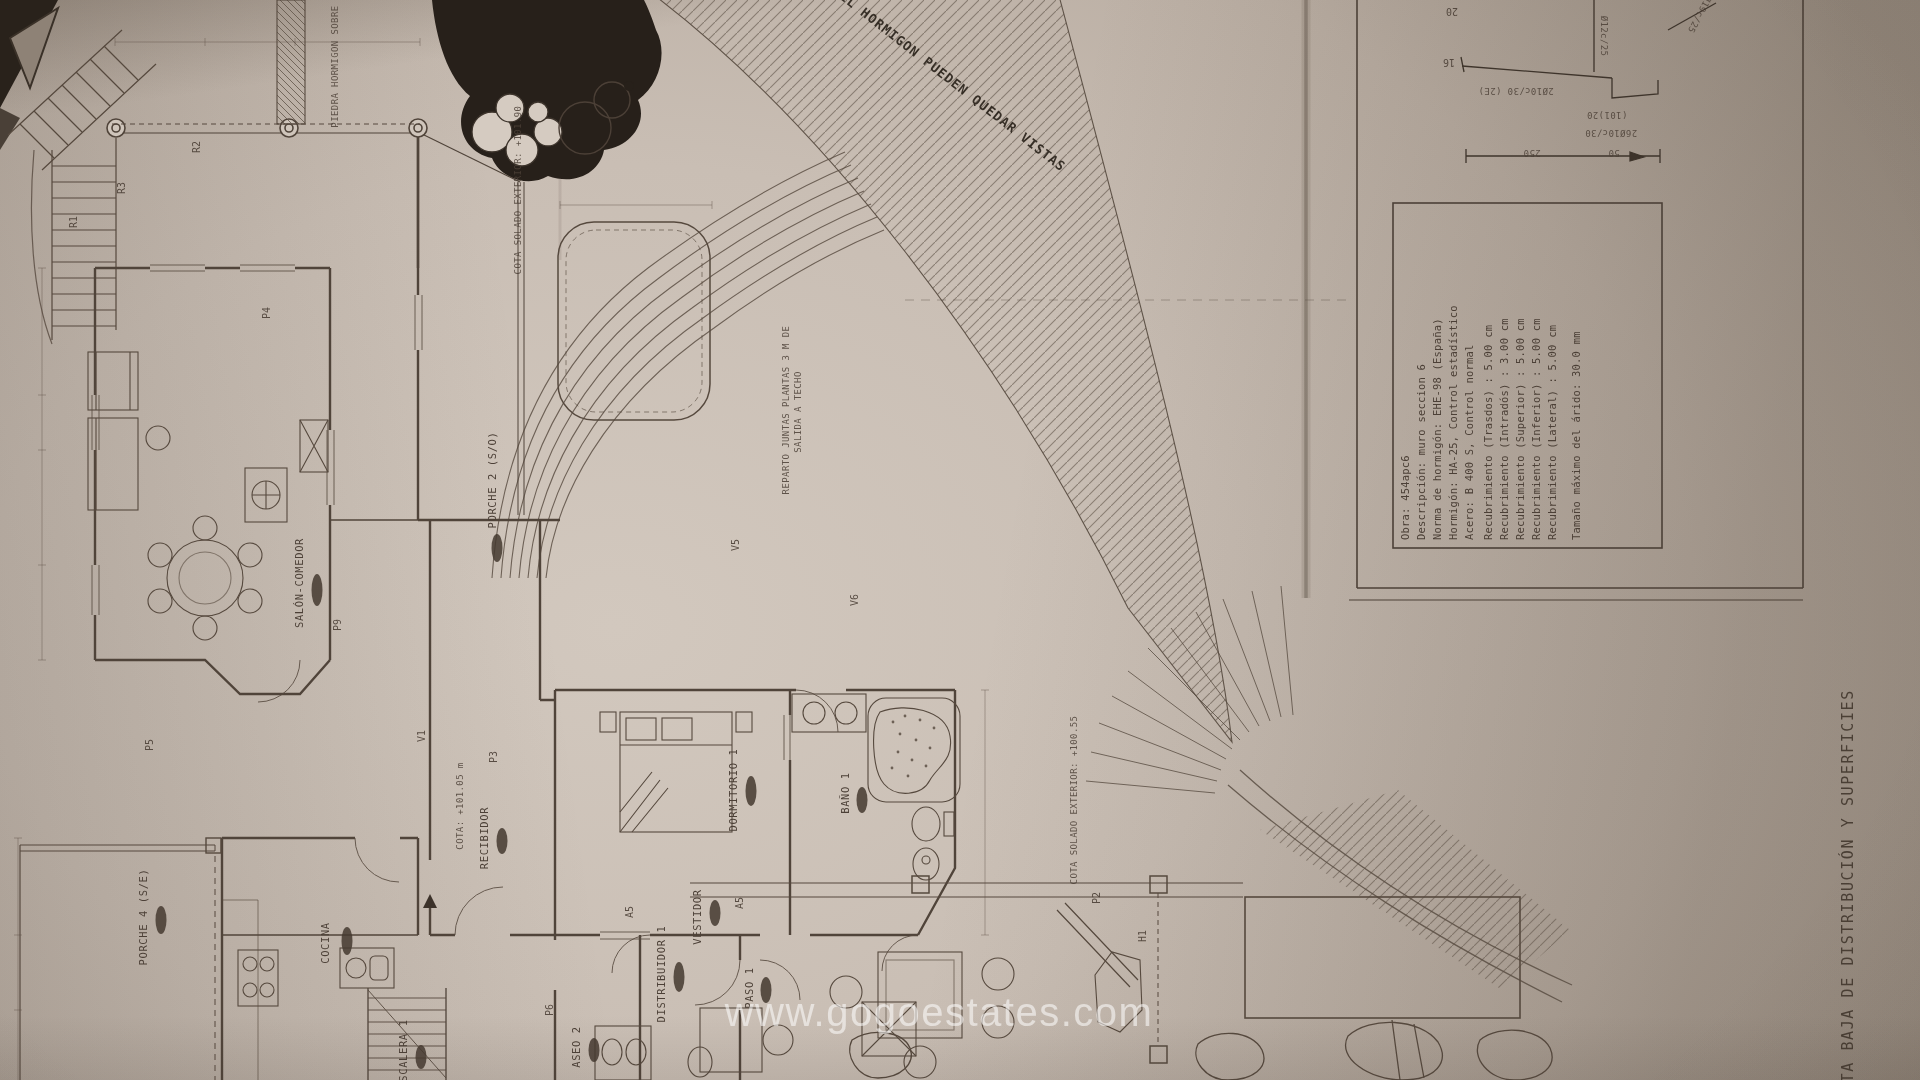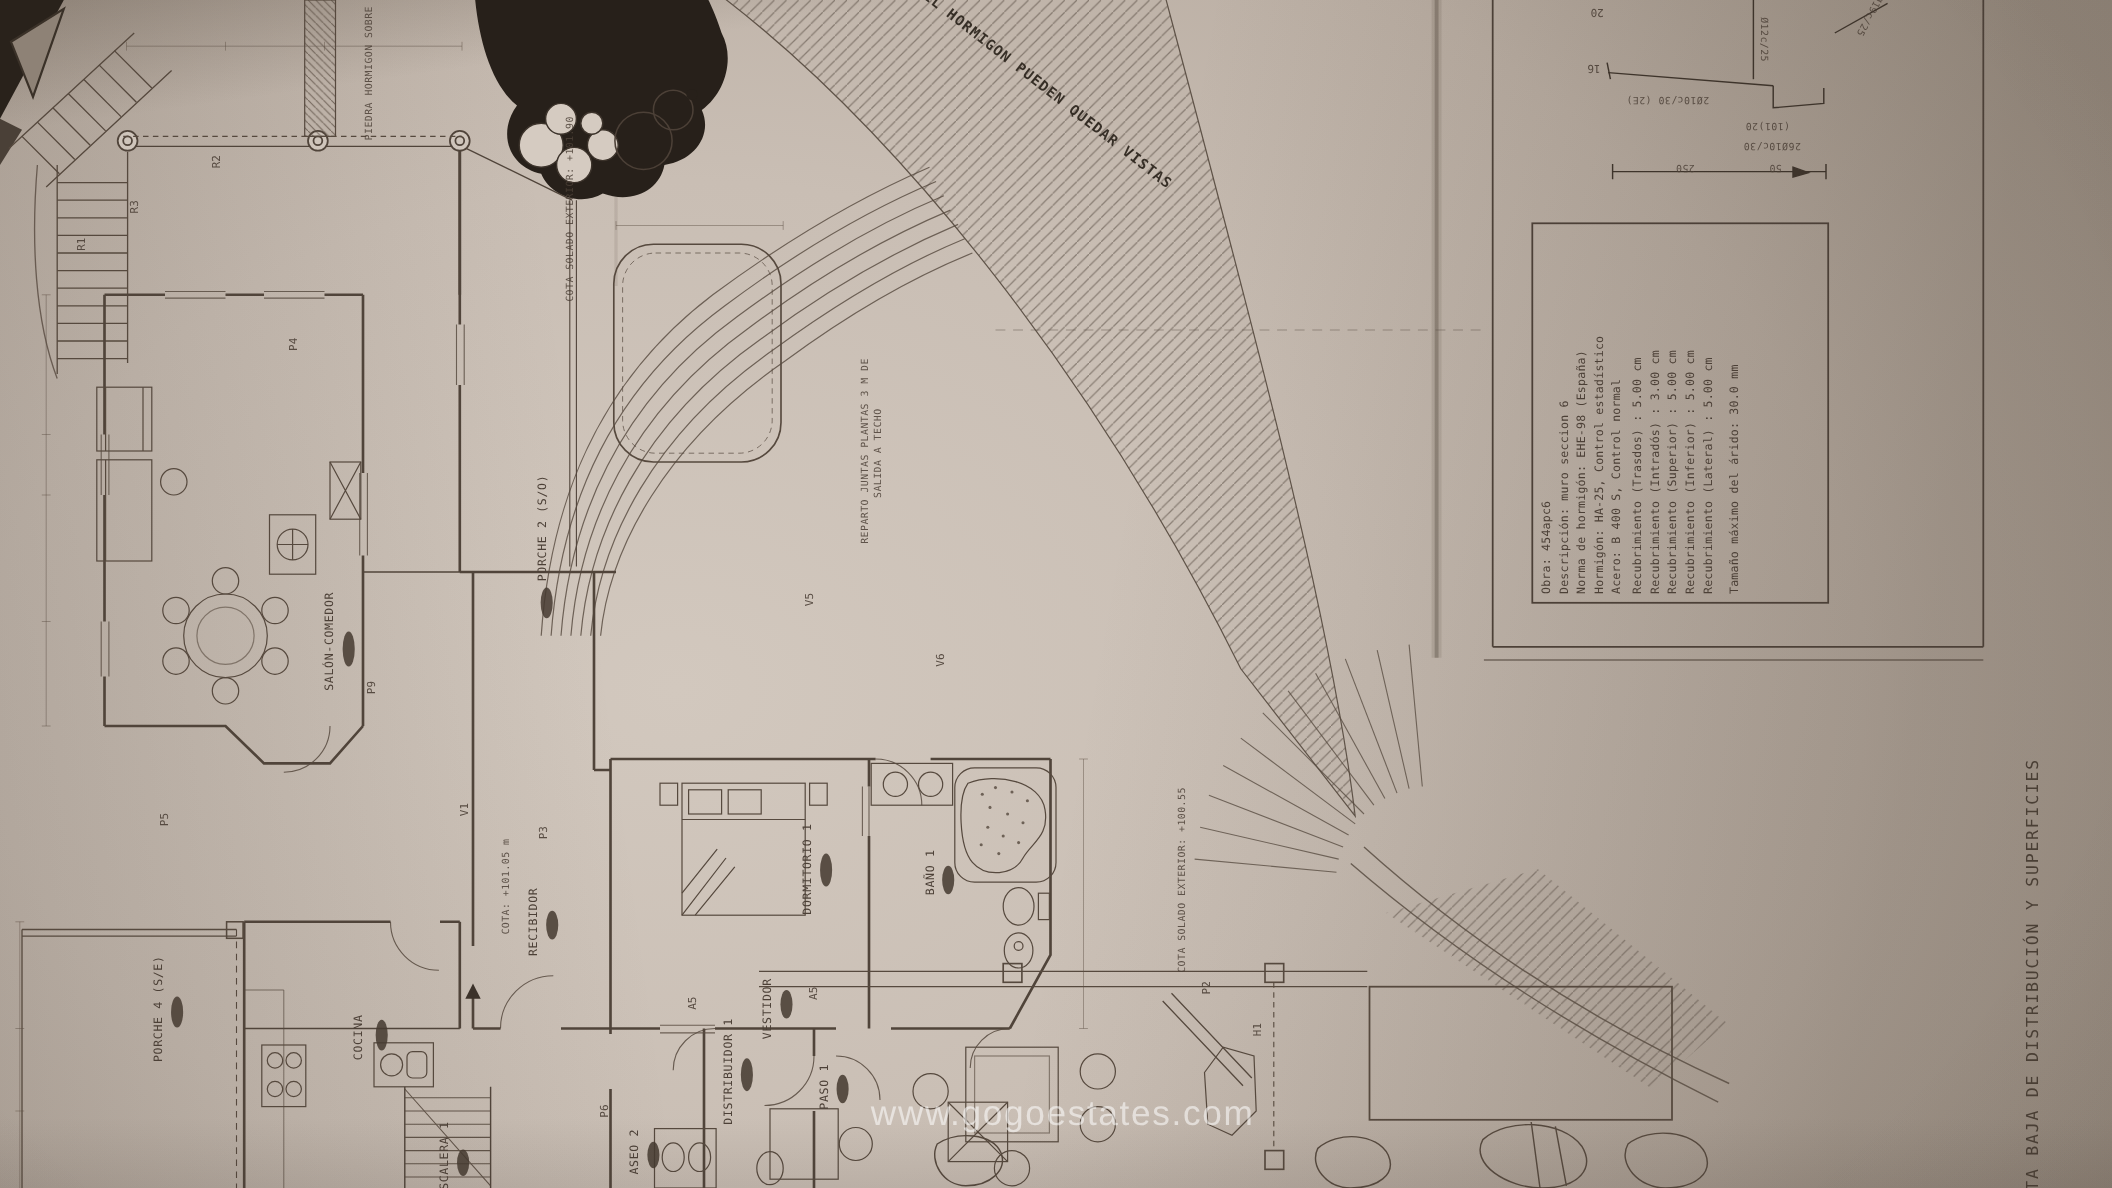--- a/index.html
+++ b/index.html
@@ -13,22 +13,22 @@
     font-family:"DejaVu Sans Mono", monospace;
   }
   svg text{fill:#4c4037;}
   .lbl{font-size:10.5px;letter-spacing:.6px;}
   .sm{font-size:9px;letter-spacing:.4px;opacity:.85;}
   .mk{font-size:10px;opacity:.9;}
   .spec{font-size:10.5px;letter-spacing:.2px;}
   .title-txt{font-size:15px;letter-spacing:1.6px;fill:#4a3f35;}
   .boldnote{font-size:13px;font-weight:bold;fill:#241d15;opacity:.88;letter-spacing:1px;}
   .watermark{
-    position:absolute;left:966px;top:1012px;transform:translate(-50%,-50%);
-    font-family:"Liberation Sans", sans-serif;font-size:32px;font-weight:400;
+    position:absolute;left:939px;top:1012px;transform:translate(-50%,-50%);
+    font-family:"Liberation Sans", sans-serif;font-size:40px;font-weight:400;
     color:rgba(255,255,255,.55);letter-spacing:1.5px;white-space:nowrap;
   }
   .vignette{position:absolute;inset:0;pointer-events:none;
     background:
       radial-gradient(1800px 1400px at 45% 45%, rgba(0,0,0,0) 60%, rgba(43,35,28,.16) 100%),
       linear-gradient(0deg, rgba(60,50,42,.10) 0%, rgba(0,0,0,0) 6%);
   }
 </style>
 </head>
 <body>

